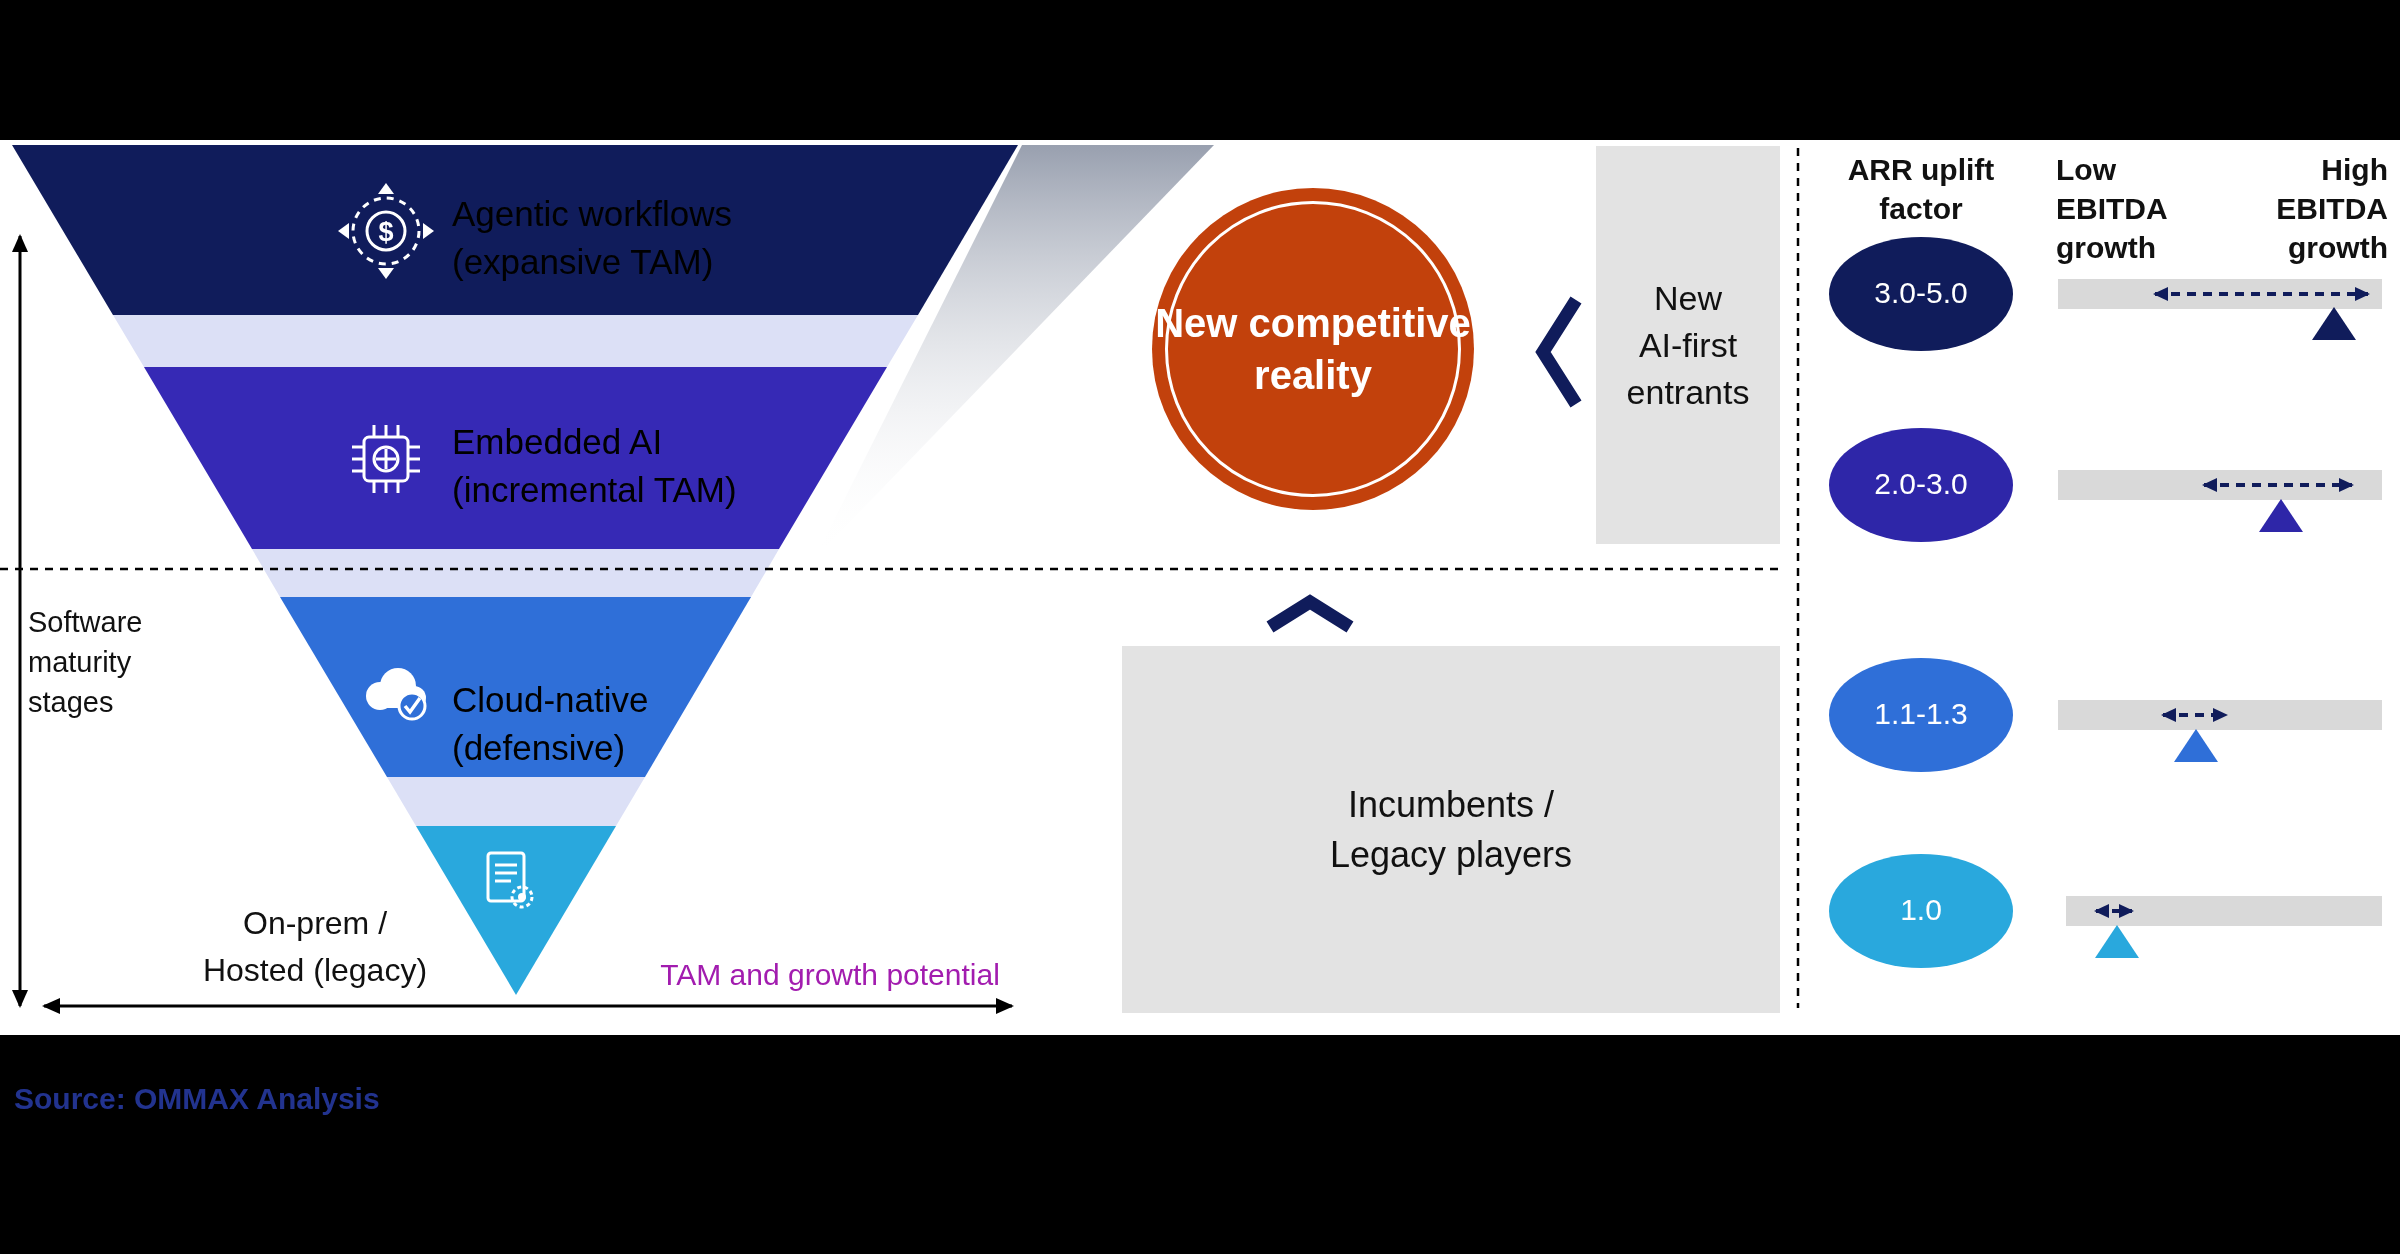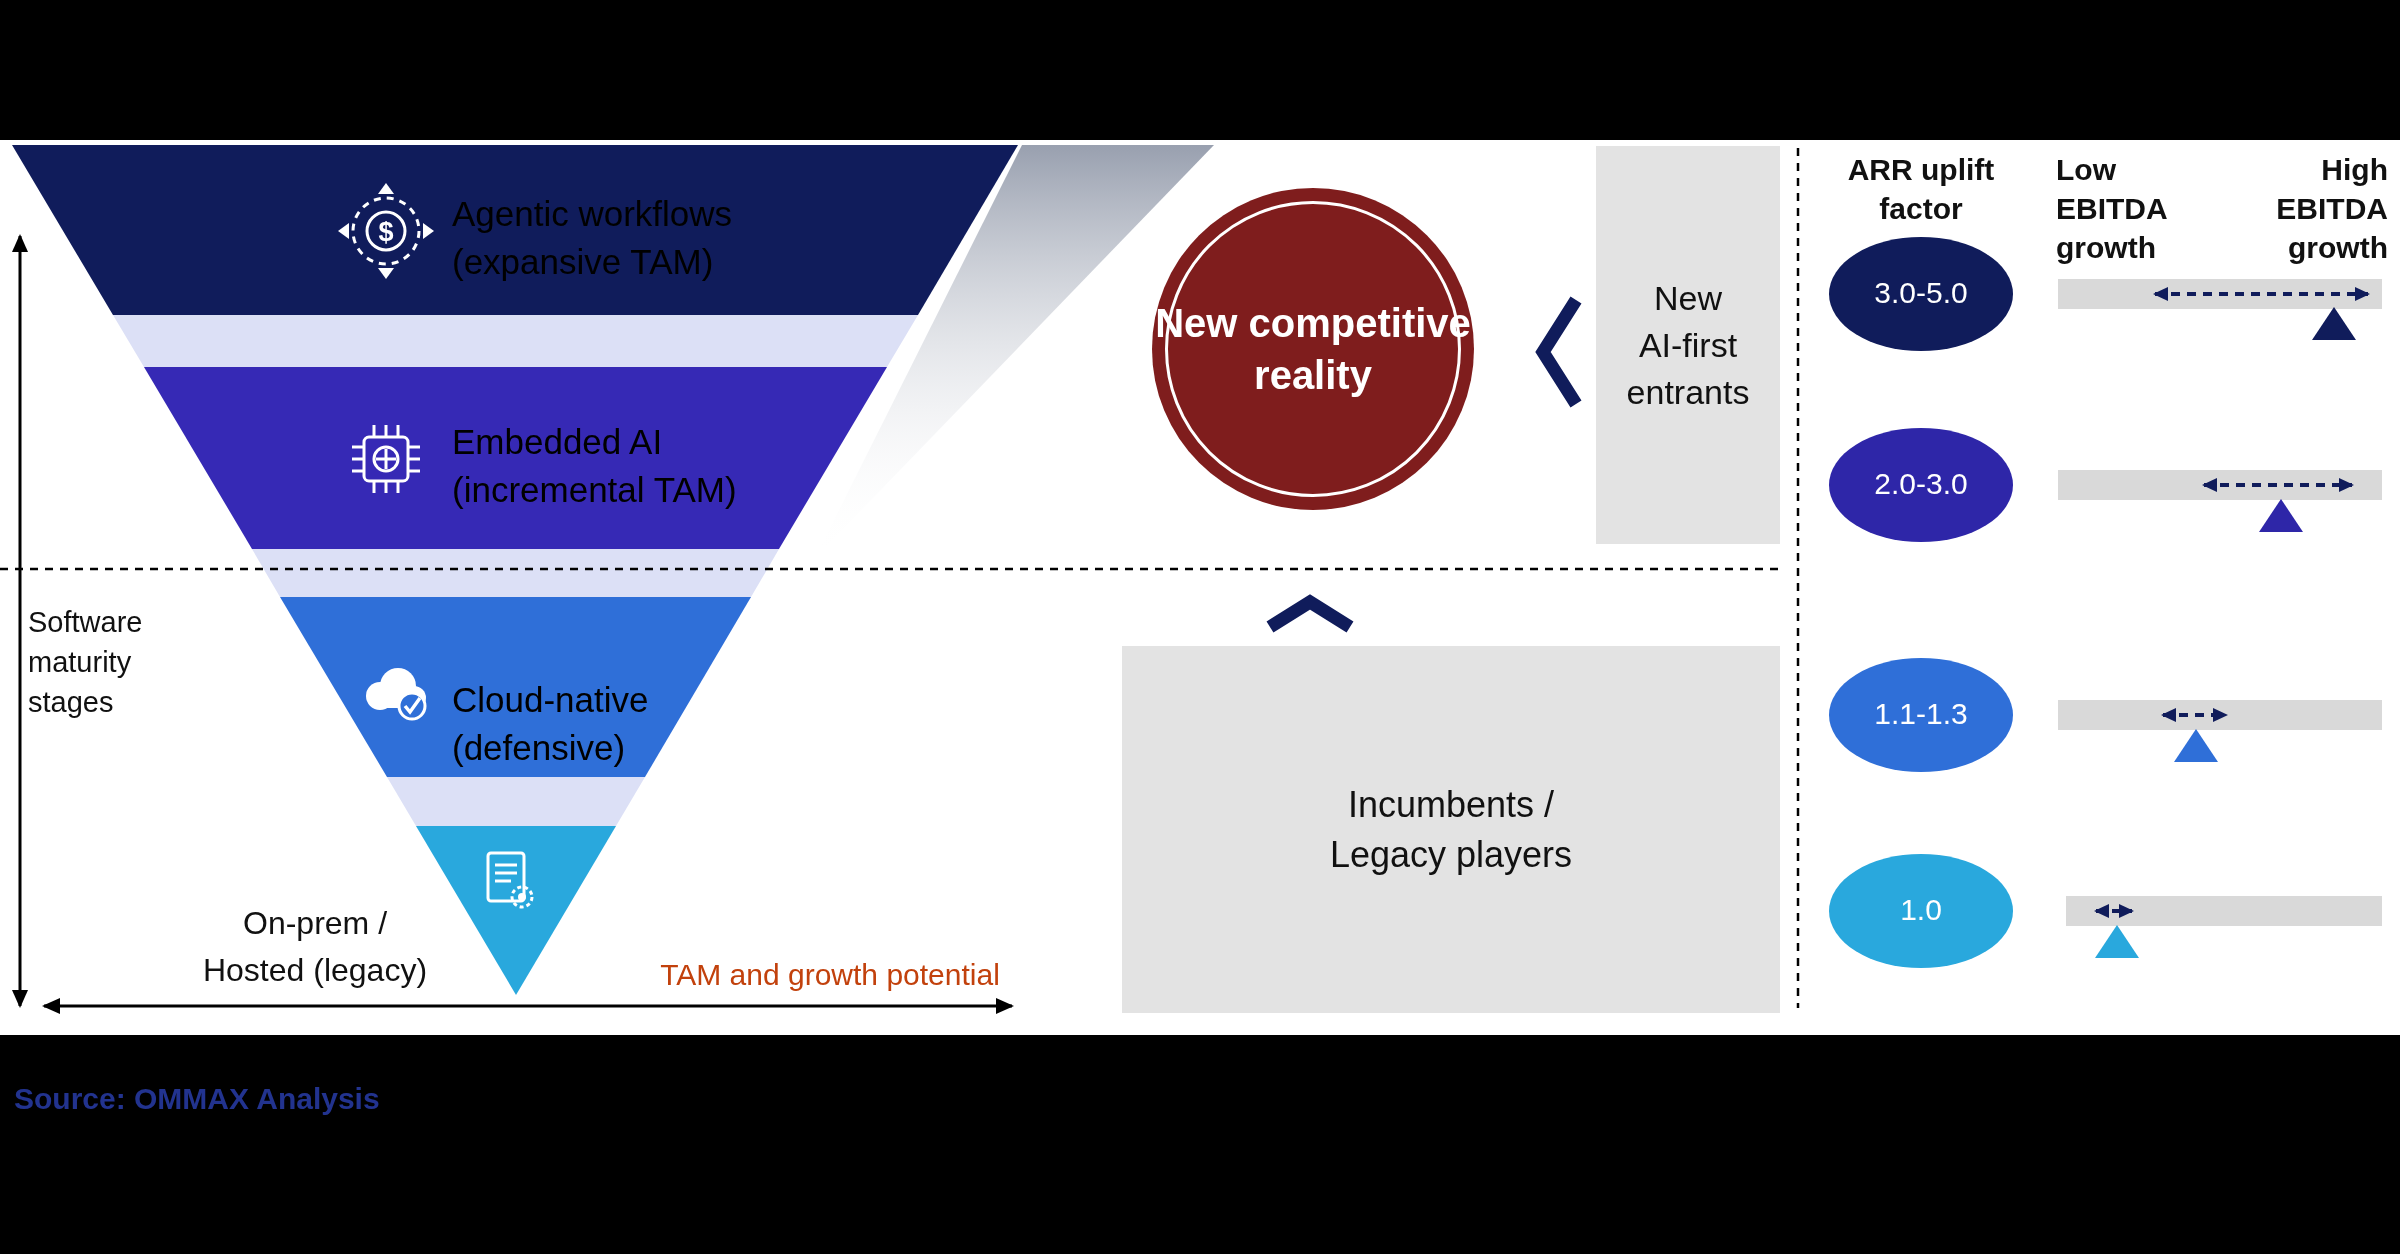--- a/index.html
+++ b/index.html
@@ -3,23 +3,23 @@
 <meta charset="utf-8">
 <style>
   html,body{margin:0;padding:0;background:#000;}
   .frame{position:relative;width:2400px;height:1254px;background:#000;overflow:hidden;
          font-family:"Liberation Sans",sans-serif;}
   .stage{position:absolute;left:0;top:140px;width:2400px;height:895px;background:#ffffff;}
   .overlay{position:absolute;left:0;top:0;}
   .tier-label{position:absolute;color:#000000;font-size:35px;line-height:48px;font-weight:400;}
   .dark-label{position:absolute;color:#111111;font-size:32px;line-height:47px;text-align:center;margin-top:20px;}
   .axis-label{position:absolute;color:#111111;font-size:29px;line-height:40px;}
-  .tam-label{position:absolute;color:#c2410c;font-size:30px;text-align:center;width:400px;}
+  .tam-label{position:absolute;color:#a21caf;font-size:30px;text-align:center;width:400px;}
   .big-circle{position:absolute;left:1152px;top:48px;width:322px;height:322px;border-radius:50%;
-              background:#7f1d1d;display:flex;align-items:center;justify-content:center;}
+              background:#c2410c;display:flex;align-items:center;justify-content:center;}
   .big-circle .ring{position:absolute;left:13px;top:13px;right:13px;bottom:13px;border:3px solid #ffffff;border-radius:50%;}
   .circle-text{position:relative;color:#ffffff;font-size:40px;line-height:52px;font-weight:bold;text-align:center;}
   .gray-box{position:absolute;background:#e3e3e3;display:flex;flex-direction:column;
             align-items:center;justify-content:center;color:#111111;text-align:center;}
   .gray-box.top{left:1596px;top:6px;width:184px;height:398px;font-size:34px;line-height:47px;}
   .gray-box.bottom{left:1122px;top:506px;width:658px;height:367px;font-size:36px;line-height:50px;}
   .panel-header{position:absolute;top:10px;color:#111111;font-size:30px;line-height:39px;font-weight:bold;}
   .panel-header.arr{left:1800px;width:242px;text-align:center;}
   .panel-header.low{left:2056px;text-align:left;}
   .panel-header.high{left:2238px;width:150px;text-align:right;}

